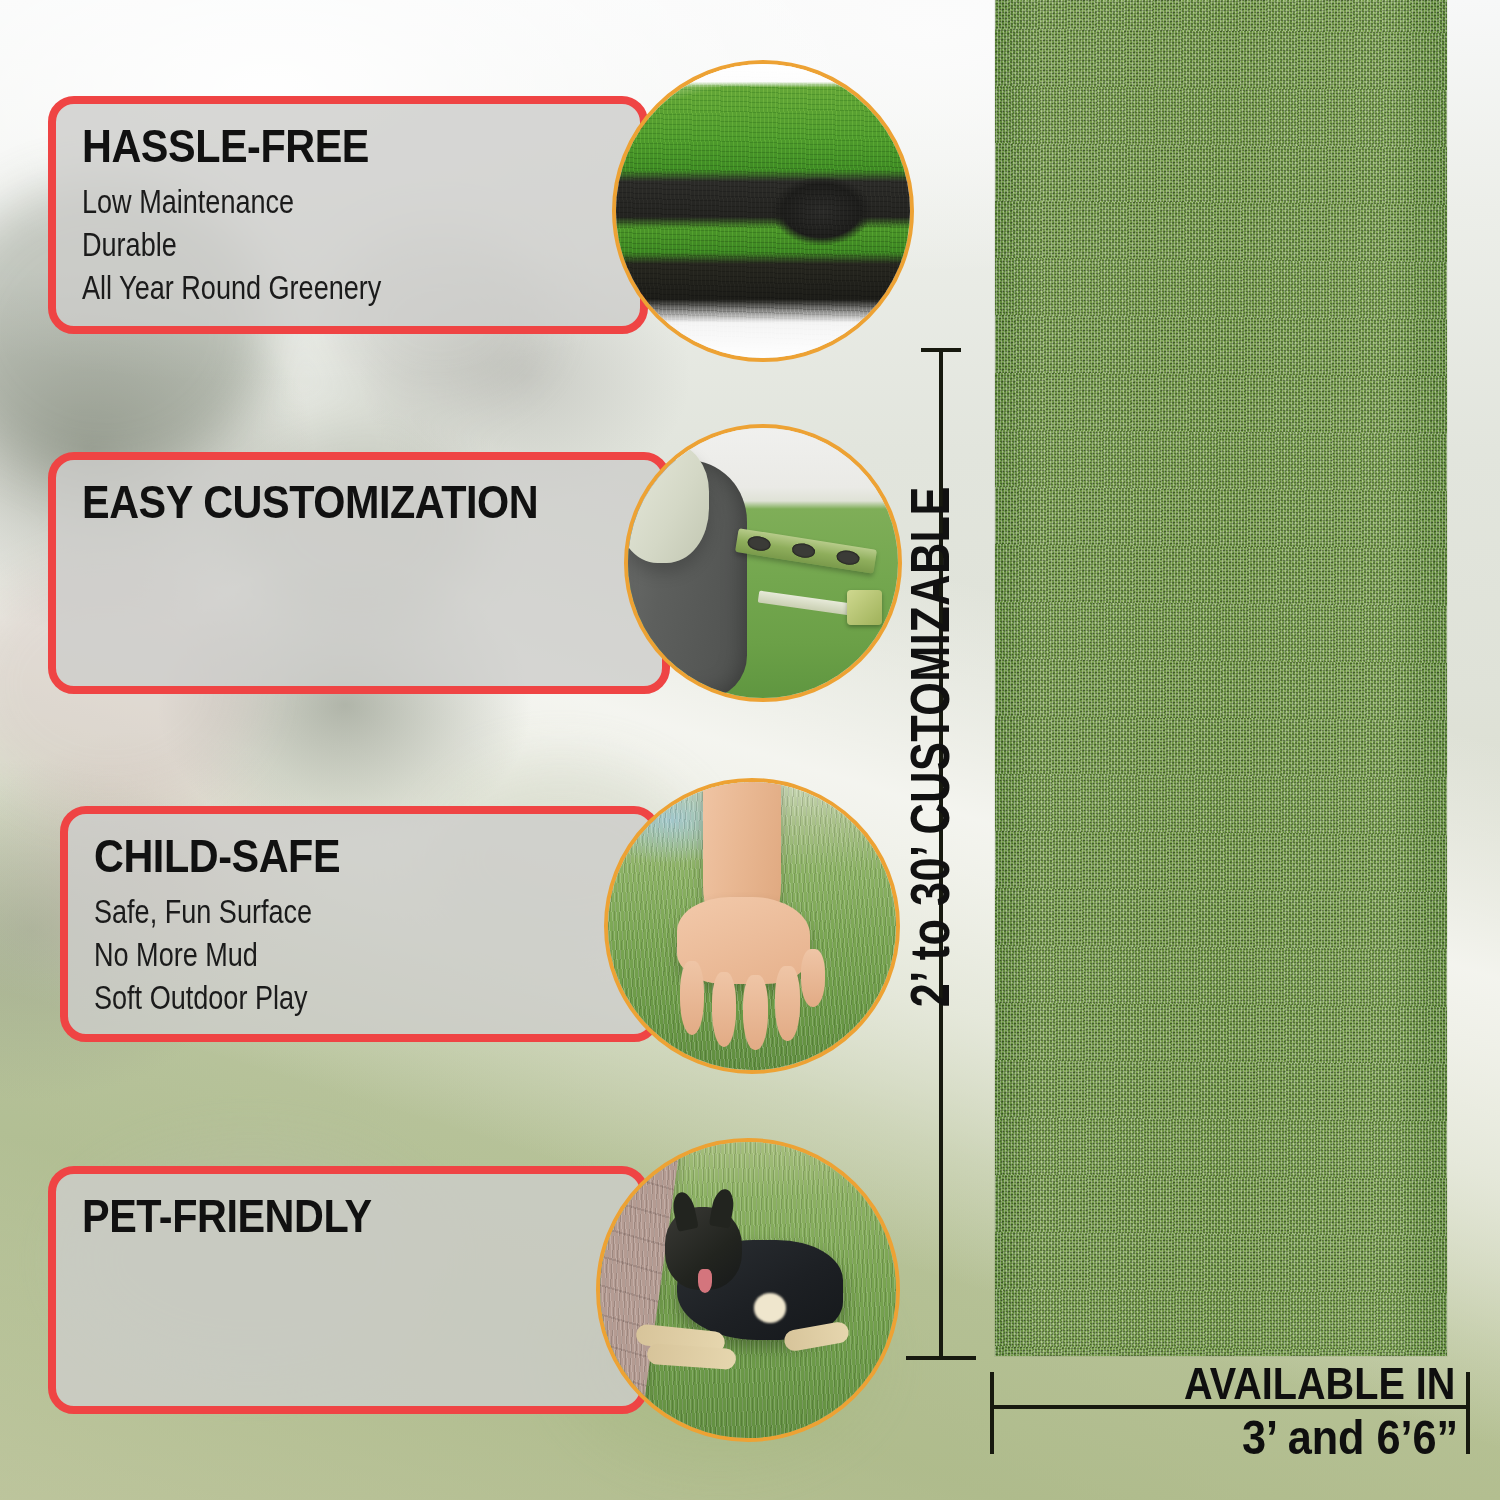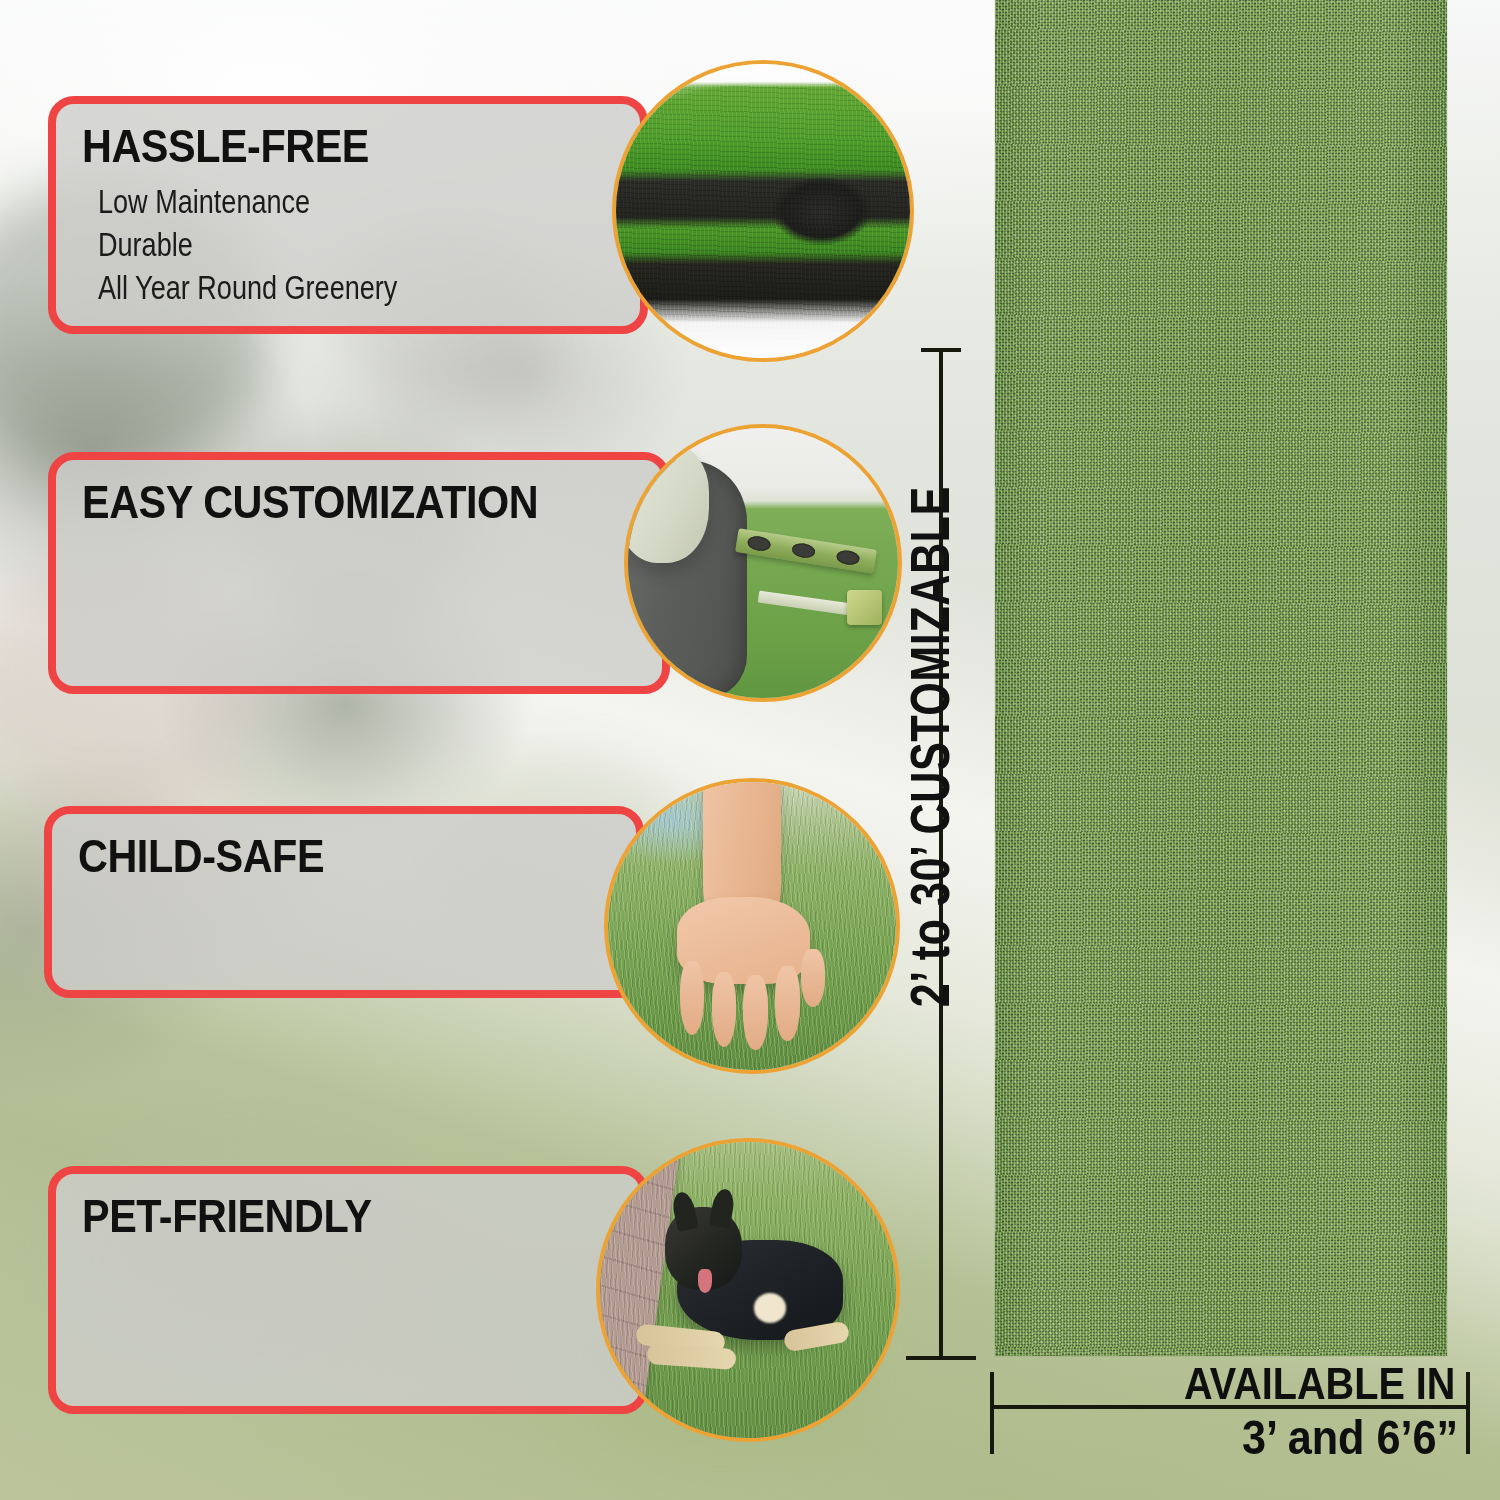--- a/index.html
+++ b/index.html
@@ -56,21 +56,21 @@
   .card-title{
     font-family:"Liberation Sans", sans-serif;
     font-weight:bold;
     color:#111111;
     letter-spacing:-0.5px;
     line-height:1.0;
     transform:scaleX(0.88);
     transform-origin:left center;
     white-space:nowrap;
   }
-  .card-lines{ margin-top:12px;margin-left:16px; }
+  .card-lines{ margin-top:12px; }
   .card-line{
     color:#1b1b1b;
     line-height:1.30;
     transform:scaleX(0.82);
     transform-origin:left center;
     white-space:nowrap;
   }
 
   
   .circle{
@@ -244,22 +244,27 @@
     <span class="lvl">
       <i style="left:8%"></i>
         <i style="left:40%"></i>
         <i style="left:72%"></i>
     </span>
     <span class="tape"></span>
     <span class="tapebx"></span>
   </span>
 </div>
 
-<div class="card" style="left:44px; top:806px; width:600px; height:192px;">
+<div class="card" style="left:60px; top:806px; width:600px; height:236px;">
   <div class="card-title" style="font-size:47px;">CHILD-SAFE</div>
+  <div class="card-lines">
+    <div class="card-line" style="font-size:33px;">Safe, Fun Surface</div>
+    <div class="card-line" style="font-size:33px;">No More Mud</div>
+    <div class="card-line" style="font-size:33px;">Soft Outdoor Play</div>
+  </div>
 </div>
 <div class="circle" style="left:604px; top:778px; width:296px; height:296px;">
   <span class="ph ph-child">
     <span class="arm"></span>
     <span class="palm"></span>
     <span class="fing" style="left:25%; top:62%;"></span>
     <span class="fing" style="left:36%; top:66%;"></span>
     <span class="fing" style="left:47%; top:67%;"></span>
     <span class="fing" style="left:58%; top:64%;"></span>
     <span class="fing" style="left:67%; top:58%; height:20%;"></span>

